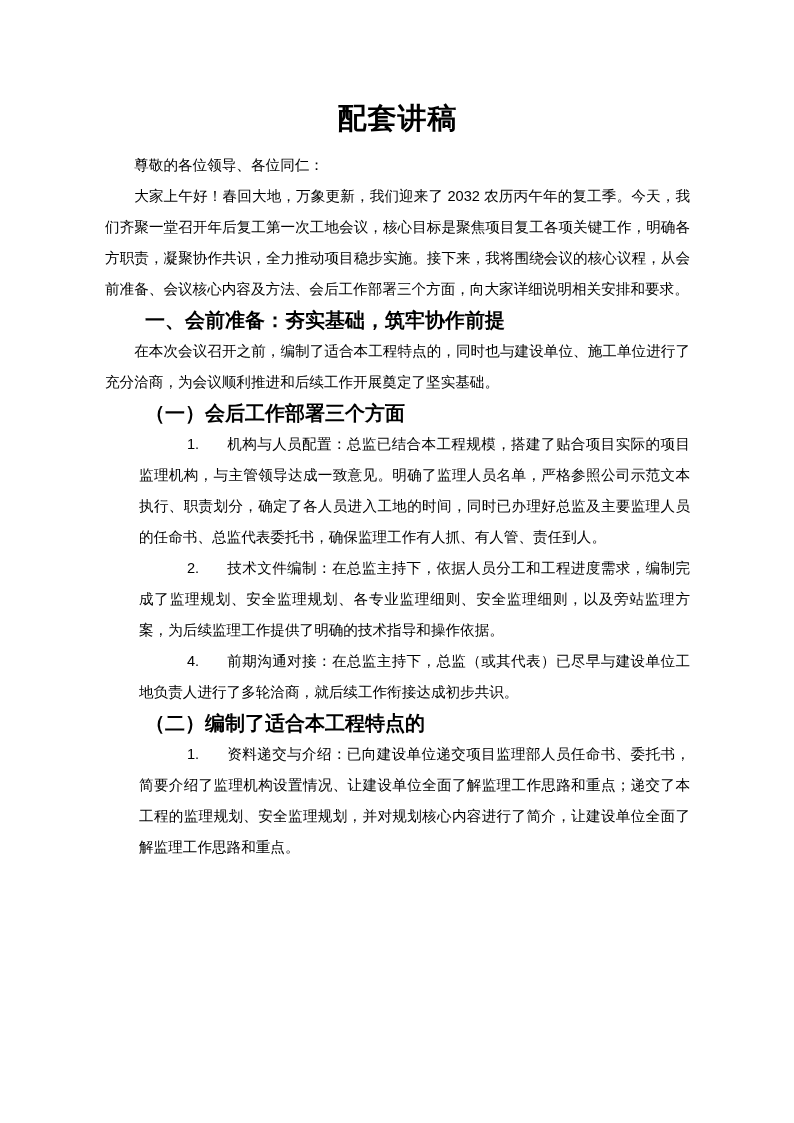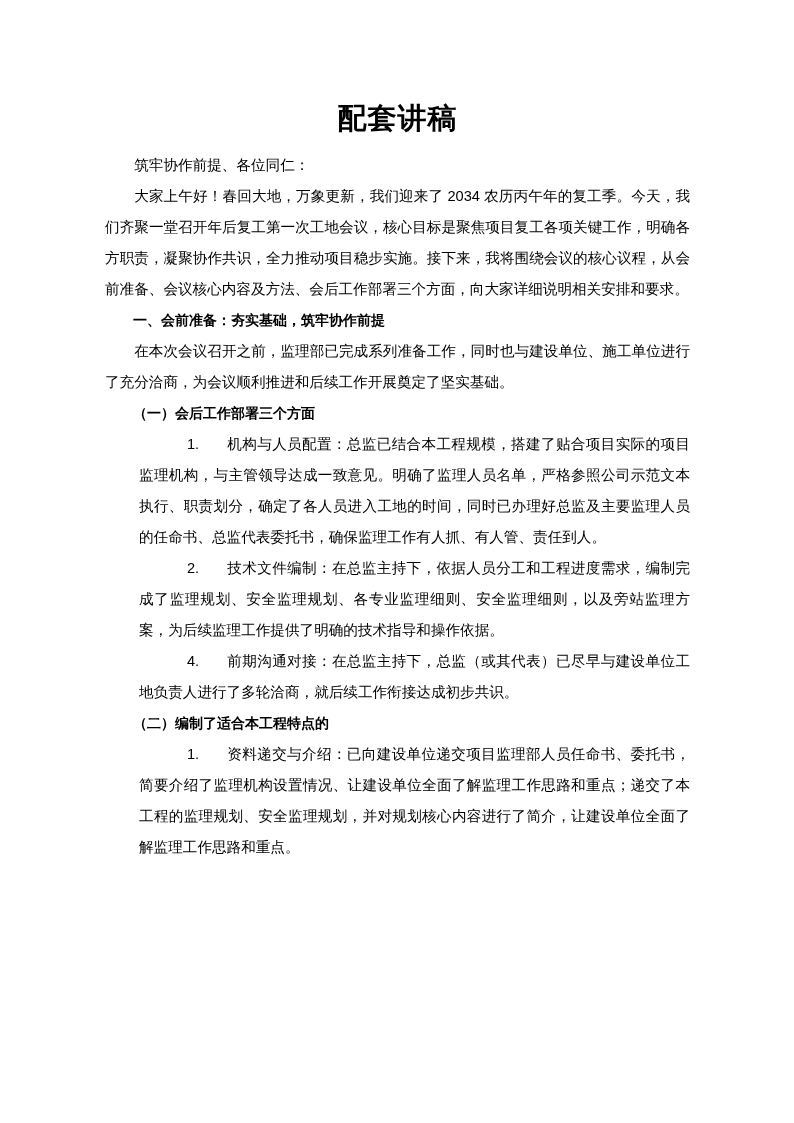--- a/index.html
+++ b/index.html
@@ -29,21 +29,21 @@
     line-height: 31px;
     text-align: justify;
     text-indent: 2em;
   }
   .heading {
     margin: 0;
     line-height: 31px;
     text-align: justify;
     text-indent: 2em;
     font-weight: bold;
-    font-size: 14px;
+    font-size: 20px;
   }
   .list-item {
     margin: 0;
     line-height: 31px;
     text-align: justify;
     padding-left: 34px;
     text-indent: 48px;
   }
   .list-item .num {
     display: inline-block;
@@ -51,27 +51,27 @@
     text-indent: 0;
   }
 </style>
 </head>
 <body>
 
 <div class="page">
 
   <h1 class="doc-title">配套讲稿</h1>
 
-  <p class="para">筑牢协作前提、各位同仁：</p>
+  <p class="para">尊敬的各位领导、各位同仁：</p>
 
-  <p class="para">大家上午好！春回大地，万象更新，我们迎来了 2034 农历丙午年的复工季。今天，我们齐聚一堂召开年后复工第一次工地会议，核心目标是聚焦项目复工各项关键工作，明确各方职责，凝聚协作共识，全力推动项目稳步实施。接下来，我将围绕会议的核心议程，从会前准备、会议核心内容及方法、会后工作部署三个方面，向大家详细说明相关安排和要求。</p>
+  <p class="para">大家上午好！春回大地，万象更新，我们迎来了 2032 农历丙午年的复工季。今天，我们齐聚一堂召开年后复工第一次工地会议，核心目标是聚焦项目复工各项关键工作，明确各方职责，凝聚协作共识，全力推动项目稳步实施。接下来，我将围绕会议的核心议程，从会前准备、会议核心内容及方法、会后工作部署三个方面，向大家详细说明相关安排和要求。</p>
 
   <h2 class="heading">一、会前准备：夯实基础，筑牢协作前提</h2>
 
-  <p class="para">在本次会议召开之前，监理部已完成系列准备工作，同时也与建设单位、施工单位进行了充分洽商，为会议顺利推进和后续工作开展奠定了坚实基础。</p>
+  <p class="para">在本次会议召开之前，编制了适合本工程特点的，同时也与建设单位、施工单位进行了充分洽商，为会议顺利推进和后续工作开展奠定了坚实基础。</p>
 
   <h3 class="heading">（一）会后工作部署三个方面</h3>
 
   <div class="list-item">
     <span class="num">1.</span><span>机构与人员配置：总监已结合本工程规模，搭建了贴合项目实际的项目监理机构，与主管领导达成一致意见。明确了监理人员名单，严格参照公司示范文本执行、职责划分，确定了各人员进入工地的时间，同时已办理好总监及主要监理人员的任命书、总监代表委托书，确保监理工作有人抓、有人管、责任到人。</span>
   </div>
 
   <div class="list-item">
     <span class="num">2.</span><span>技术文件编制：在总监主持下，依据人员分工和工程进度需求，编制完成了监理规划、安全监理规划、各专业监理细则、安全监理细则，以及旁站监理方案，为后续监理工作提供了明确的技术指导和操作依据。</span>
   </div>

